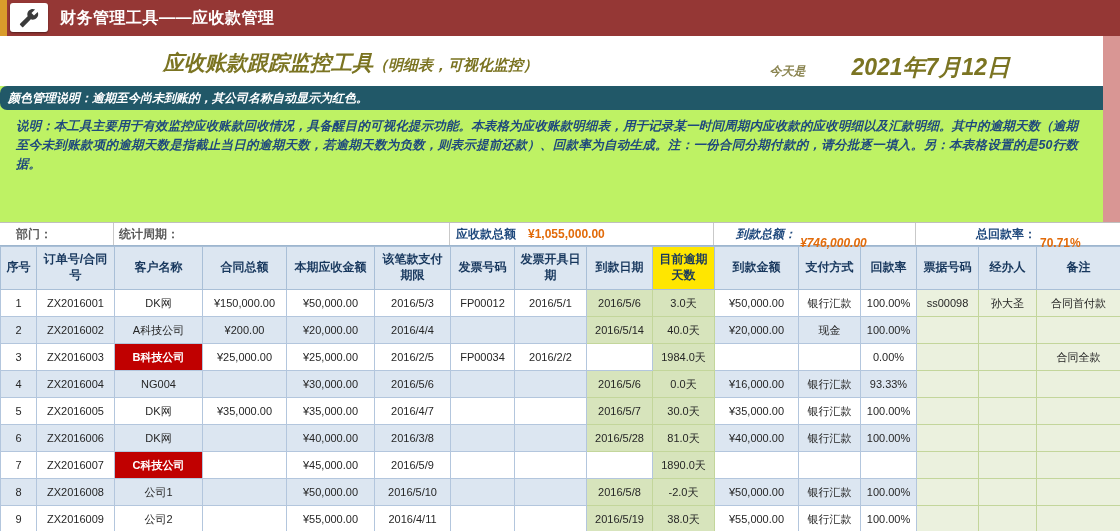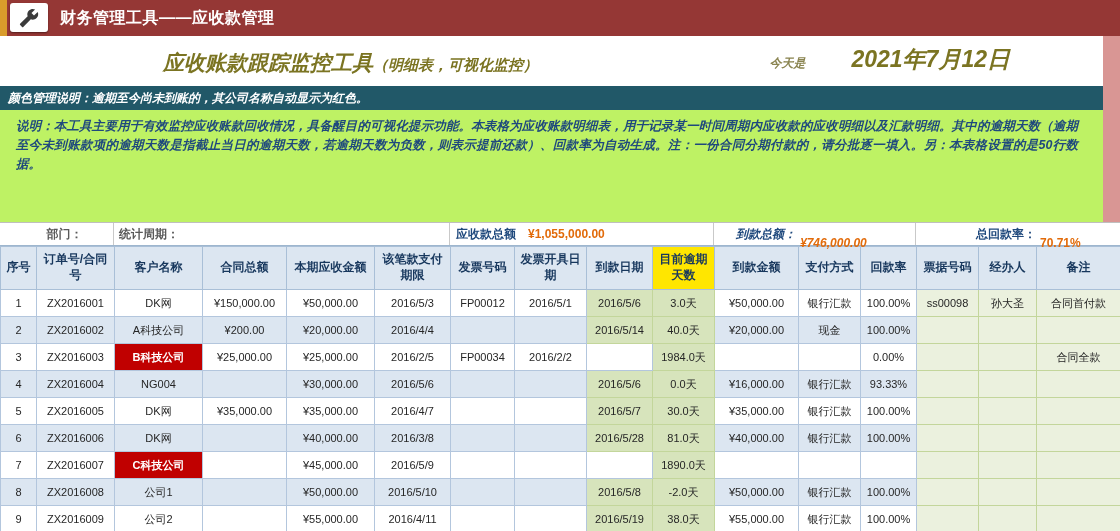--- a/index.html
+++ b/index.html
@@ -14,34 +14,34 @@
   .icon-box{position:absolute;left:10px;top:3px;width:38px;height:29px;background:#fff;border-radius:3px;
     display:flex;align-items:center;justify-content:center;box-shadow:0 1px 2px rgba(0,0,0,.45);}
   .topbar-title{margin-left:60px;color:#fff;font-weight:bold;font-size:16px;letter-spacing:.5px;text-align:right;}
 
   
   .upper{position:relative;background:#bef264;font-style:italic;}
   .salmon-strip{position:absolute;top:0;right:0;width:17px;height:100%;background:var(--salmon,#D99694);}
   .title-row{height:50px;position:relative;background:#fff;}
   .main-title{position:absolute;left:163px;top:13px;font-size:21px;font-weight:bold;color:var(--olive,#7B7422);white-space:nowrap;}
   .main-title .sub{font-size:15px;}
-  .today-group{position:absolute;right:110px;top:8px;display:flex;align-items:baseline;gap:46px;white-space:nowrap;}
+  .today-group{position:absolute;right:110px;top:16px;display:flex;align-items:baseline;gap:46px;white-space:nowrap;}
   .today-label{font-size:12px;font-weight:bold;color:#8a8450;}
   .date-value{font-size:23px;font-weight:bold;color:var(--olive,#7B7422);}
 
-  .note-bar{height:24px;line-height:24px;background:var(--teal,#215868);color:#fff;font-size:12px;font-weight:bold;padding-left:8px;}
+  .note-bar{height:24px;line-height:24px;background:var(--teal,#215868);color:#fff;font-size:12px;font-weight:bold;padding-left:8px;border-radius:7px;}
 
   .description{box-sizing:border-box;height:112px;width:1086px;padding:7px 8px 0 16px;
     font-size:12.5px;font-weight:bold;color:var(--navy,#1F497D);line-height:19px;text-align:justify;}
 
   
   .summary-row{height:24px;display:flex;align-items:center;box-sizing:border-box;
     border-top:1px solid #BFBFBF;border-bottom:1px solid #9EB6CE;font-size:12px;background:#fff;}
   .summary-cell{height:100%;display:flex;align-items:center;box-sizing:border-box;border-right:1px solid #C9C9C9;white-space:nowrap;}
-  .s1{width:114px;padding-left:16px;justify-content:center;}
+  .s1{width:114px;padding-left:16px;}
   .s2{width:336px;padding-left:5px;}
   .s3{width:264px;padding-left:6px;}
   .s4{width:202px;padding-left:22px;font-style:italic;}
   .s5{flex:1;padding-left:60px;border-right:none;}
   .lbl-gray{color:#595959;font-weight:bold;}
   .lbl-navy{color:var(--navy,#1F497D);font-weight:bold;}
   .val-orange{color:var(--orange,#E26B0A);font-weight:bold;margin-left:12px;}
   .val-orange.tight{margin-left:4px;margin-top:18px;}
 
   

